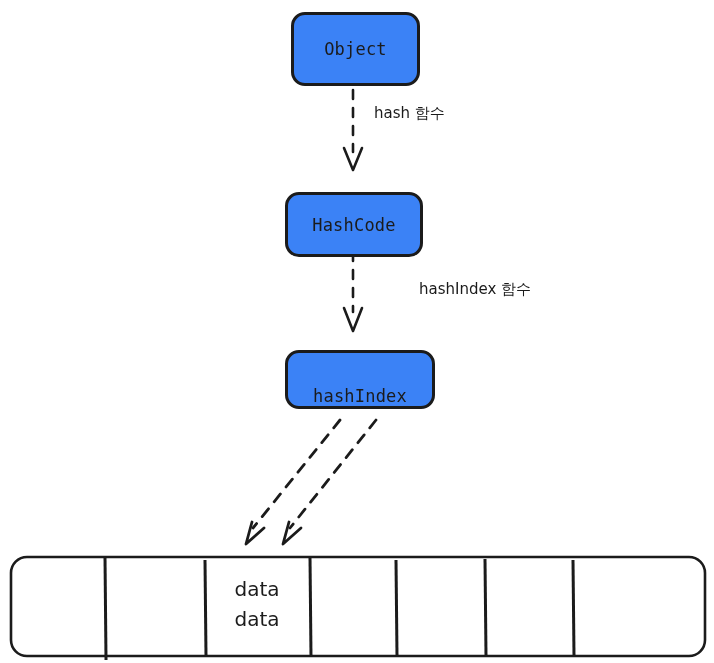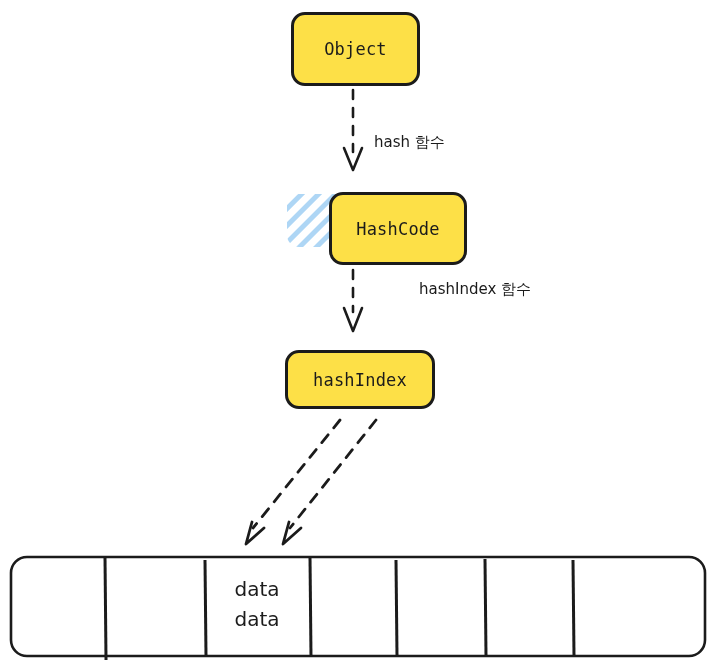--- a/index.html
+++ b/index.html
@@ -22,60 +22,60 @@
     height: 663px;
   }
   .node-box {
     position: absolute;
     box-sizing: border-box;
     border: 3px solid #1b1b1b;
     border-radius: 14px;
     display: flex;
     align-items: center;
     justify-content: center;
-    background-color: #fde047;
+    background-color: #3b82f6;
   }
   .node-label {
     position: relative;
     z-index: 3;
     font-family: "DejaVu Sans Mono", monospace;
     font-size: 17px;
     color: #1b1b1b;
     letter-spacing: 0.2px;
     white-space: nowrap;
   }
   #box-object {
     left: 291px;
     top: 12px;
     width: 129px;
     height: 74px;
   }
   #box-hashcode {
     left: 285px;
     top: 192px;
     width: 138px;
-    height: 73px;
-    margin-left: 44px;
+    height: 65px;
   }
   #box-hashindex {
     left: 285px;
     top: 350px;
     width: 150px;
     height: 59px;
+    align-items: flex-end;
   }
   .edge-label {
     position: absolute;
     font-family: "DejaVu Sans", sans-serif;
     font-size: 15px;
     color: #1b1b1b;
     white-space: nowrap;
   }
   #label-hash {
     left: 374px;
-    top: 133px;
+    top: 104px;
   }
   #label-hashindex {
     left: 372px;
     top: 280px;
     margin-left: 47px;
   }
   .array-cell-text {
     position: absolute;
     font-family: "DejaVu Sans", sans-serif;
     font-size: 20px;

